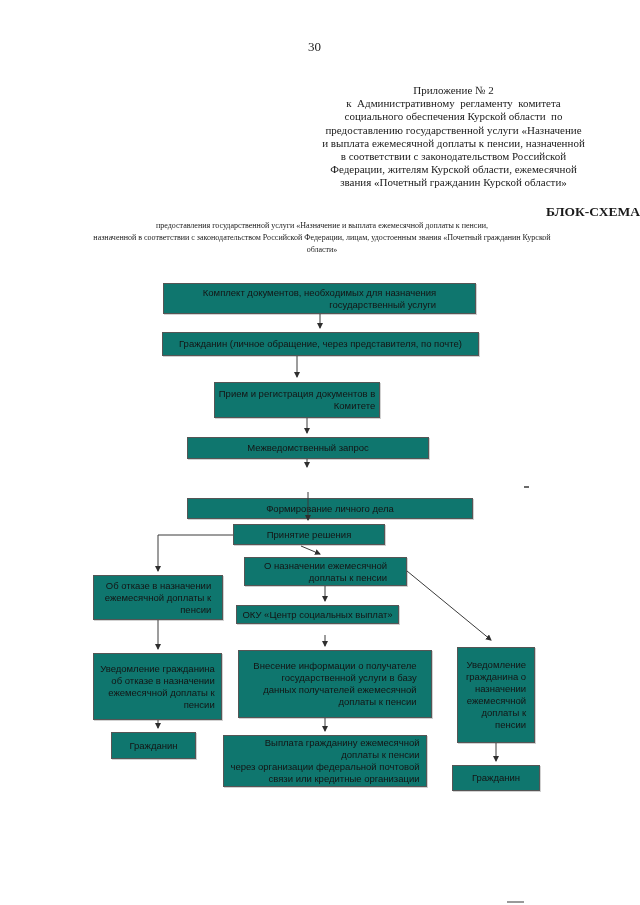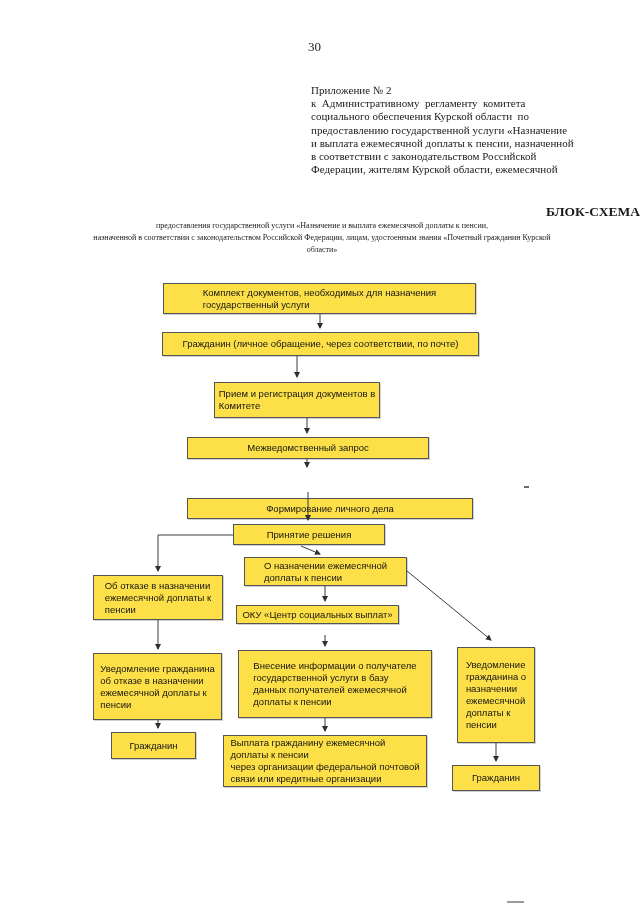--- a/index.html
+++ b/index.html
@@ -10,37 +10,37 @@
     overflow:hidden;
     font-family:"Liberation Serif", serif;
     color:#1a1a1a;
   }
   .page-number{
     position:absolute; top:39px; left:308px; width:34px;
     font-size:13px; text-align:left;
   }
   .annex{
     position:absolute; top:84px; left:311px; width:285px;
-    font-size:11px; line-height:13.2px;
+    font-size:11px; line-height:13.2px;text-align:center;
   }
   .annex-line{white-space:pre;}
   .doc-title{
     position:absolute; top:204px; left:0; width:640px;
     text-align:right; font-weight:bold; font-size:13.5px;
   }
   .doc-subtitle{
     position:absolute; top:220px; left:0; width:644px;
     text-align:center; font-size:8px; line-height:12px;
   }
   .fbox{
     position:absolute; box-sizing:border-box;
     border:1px solid #555555;
-    background:#fde047;
+    background:#0f766e;
     display:flex; align-items:center; justify-content:center;
-    text-align:left;
+    text-align:right;
     font-family:"Liberation Sans", sans-serif;
     font-size:9.5px; line-height:12px;
     white-space:pre-line;
     color:#141414;
     box-shadow:1px 1px 0 rgba(90,90,90,.28);
     padding:1px 0;
   }
   .connectors{
     position:absolute; top:0; left:0;
     pointer-events:none;
@@ -57,34 +57,35 @@
   <div class="page-number">30</div>
 
   <div class="annex">
     <div class="annex-line">Приложение № 2</div>
     <div class="annex-line">к  Административному  регламенту  комитета</div>
     <div class="annex-line">социального обеспечения Курской области  по</div>
     <div class="annex-line">предоставлению государственной услуги «Назначение</div>
     <div class="annex-line">и выплата ежемесячной доплаты к пенсии, назначенной</div>
     <div class="annex-line">в соответствии с законодательством Российской</div>
     <div class="annex-line">Федерации, жителям Курской области, ежемесячной</div>
+    <div class="annex-line">звания «Почетный гражданин Курской области»</div>
   </div>
 
   <div class="doc-title">БЛОК-СХЕМА</div>
 
   <div class="doc-subtitle">
     <div>предоставления государственной услуги  «Назначение и выплата ежемесячной доплаты к пенсии,</div>
     <div>назначенной в соответствии с законодательством Российской Федерации, лицам, удостоенным звания «Почетный гражданин Курской</div>
     <div>области»</div>
   </div>
 
   <div class="fbox" style="left:163px;top:283px;width:313px;height:31px;">Комплект документов, необходимых для назначения
 государственный услуги</div>
 
-  <div class="fbox" style="left:162px;top:332px;width:317px;height:24px;">Гражданин (личное обращение, через соответствии, по почте)</div>
+  <div class="fbox" style="left:162px;top:332px;width:317px;height:24px;">Гражданин (личное обращение, через представителя, по почте)</div>
 
   <div class="fbox" style="left:214px;top:382px;width:166px;height:36px;">Прием и регистрация документов в
 Комитете</div>
 
   <div class="fbox" style="left:187px;top:437px;width:242px;height:22px;">Межведомственный запрос</div>
 
   <div class="fbox" style="left:187px;top:475px;width:286px;height:21px;margin-top:23px;">Формирование личного дела</div>
 
   <div class="fbox" style="left:233px;top:524px;width:152px;height:21px;">Принятие решения</div>
 

